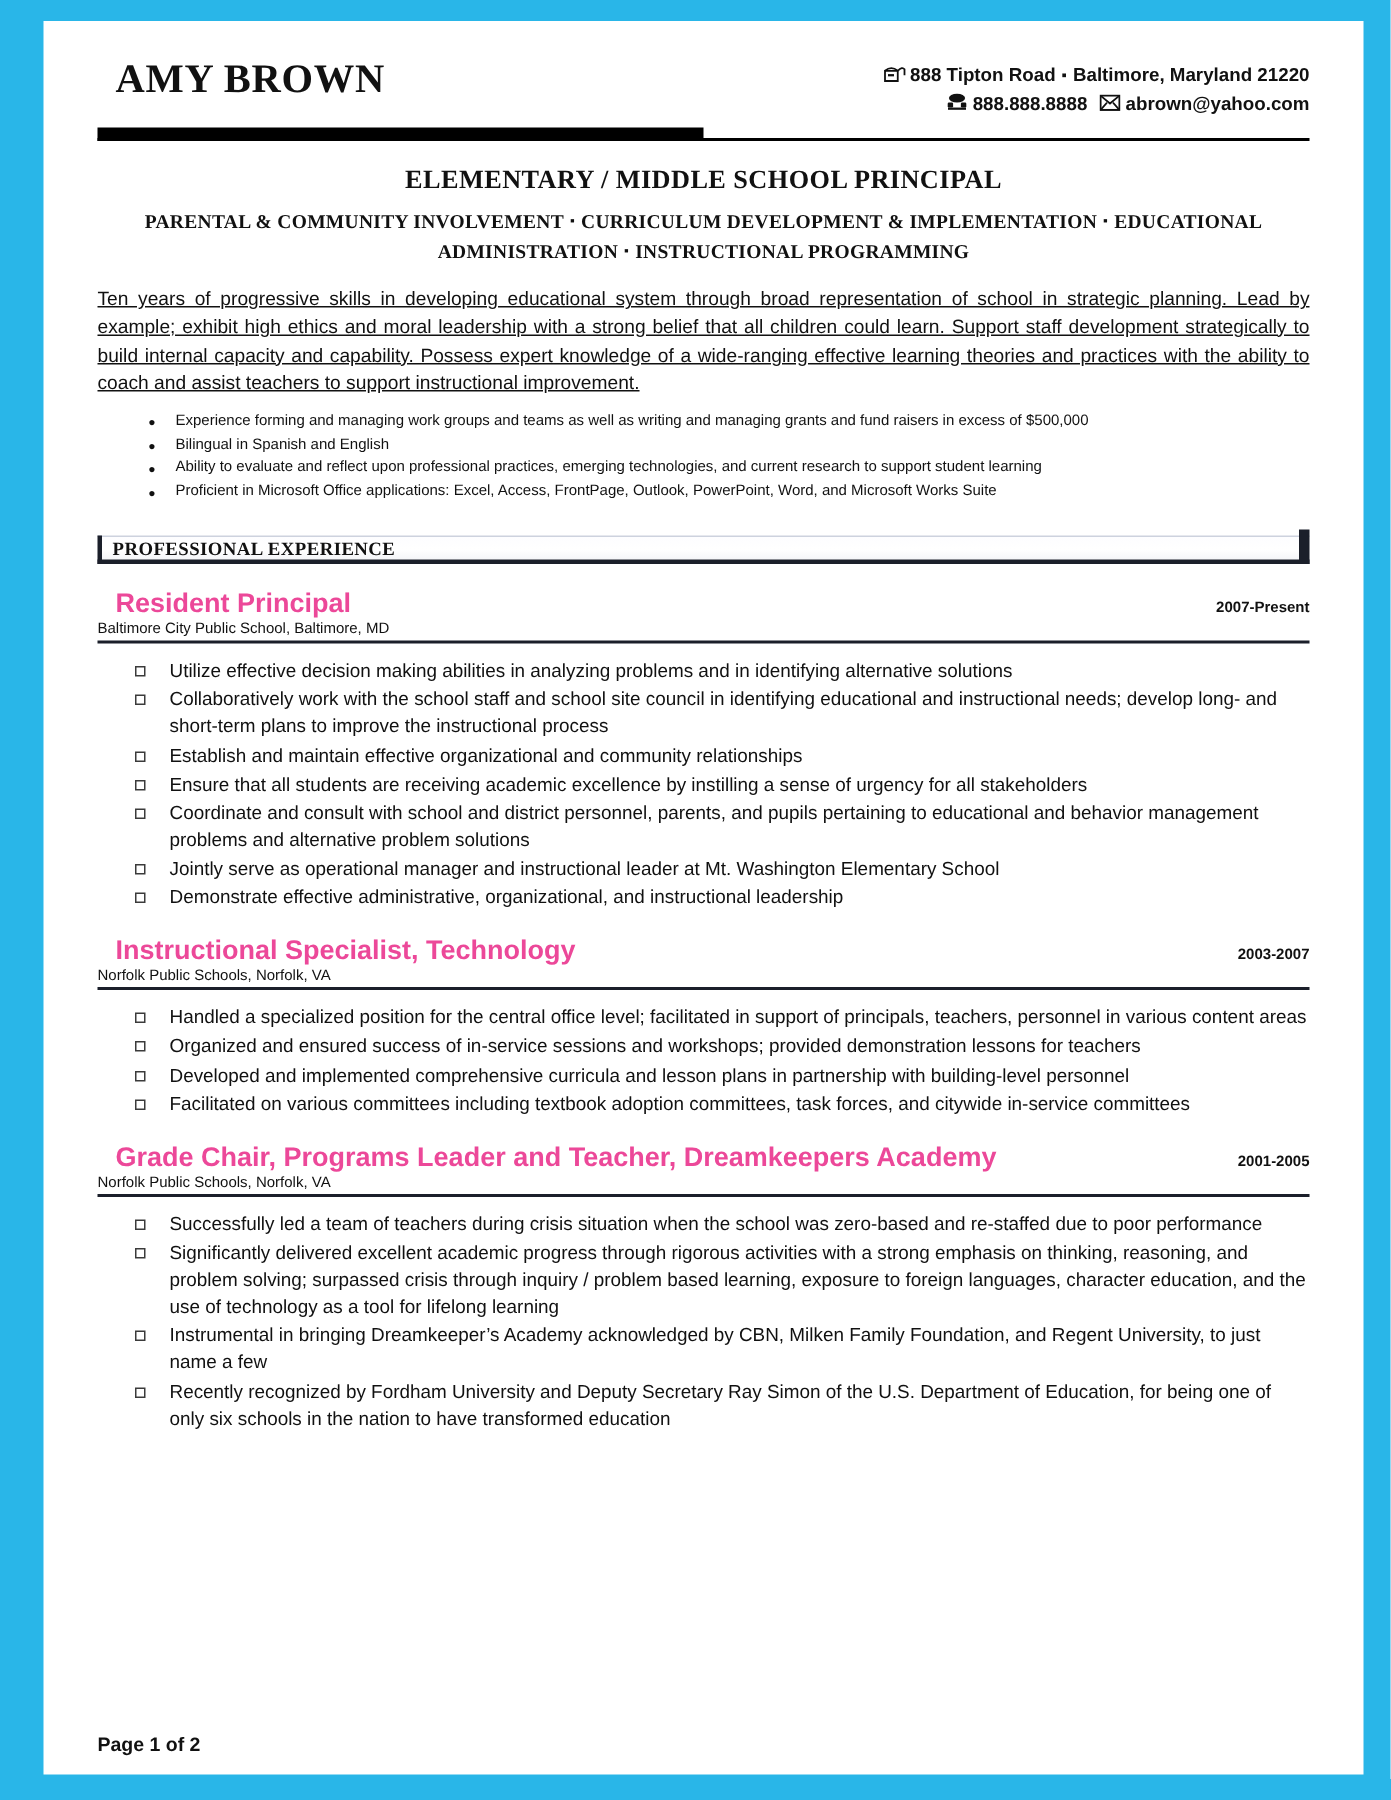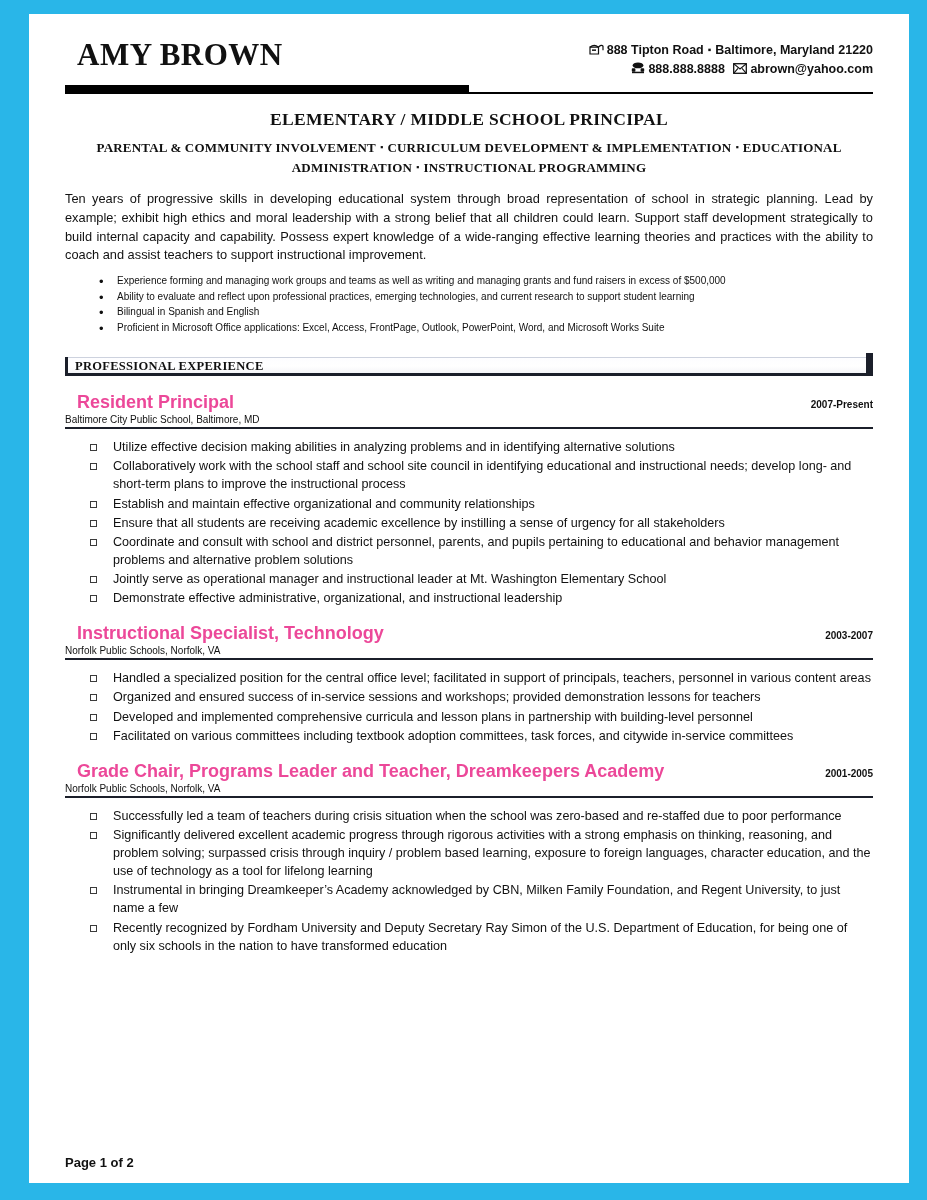--- a/index.html
+++ b/index.html
@@ -29,21 +29,21 @@
 
   
   .header-row {
     display: flex;
     align-items: flex-start;
     justify-content: space-between;
   }
   .name {
     font-family: "Liberation Serif", serif;
     font-weight: bold;
-    font-size: 31px;
+    font-size: 27px;
     letter-spacing: 0.5px;
     color: #111;
     font-variant: small-caps;
     text-transform: uppercase;
     padding-left: 12px;
     line-height: 1.1;
     white-space: nowrap;
   }
   .contact {
     text-align: right;
@@ -100,20 +100,21 @@
   }
   .specialties .sq { font-size: 9px; vertical-align: 2px; margin: 0 4px; }
 
   
   .summary {
     margin-top: 12px;
     font-size: 12.8px;
     line-height: 1.47;
     color: #111;
     text-align: justify;
+    text-decoration: underline;
   }
 
   ul.dot-list {
     margin: 9px 0 0 0;
     padding-left: 34px;
     list-style: none;
   }
   ul.dot-list > li {
     position: relative;
     font-size: 10px;
@@ -260,22 +261,22 @@
     <div class="job-title">Elementary / Middle School Principal</div>
 
     <div class="specialties">
       <span>Parental &amp; Community Involvement</span><span class="sq">▪</span><span>Curriculum Development &amp; Implementation</span><span class="sq">▪</span><span>Educational Administration</span><span class="sq">▪</span><span>Instructional Programming</span>
     </div>
 
     <div class="summary">Ten years of progressive skills in developing educational system through broad representation of school in strategic planning. Lead by example; exhibit high ethics and moral leadership with a strong belief that all children could learn. Support staff development strategically to build internal capacity and capability. Possess expert knowledge of a wide-ranging effective learning theories and practices with the ability to coach and assist teachers to support instructional improvement.</div>
 
     <ul class="dot-list">
       <li>Experience forming and managing work groups and teams as well as writing and managing grants and fund raisers in excess of $500,000</li>
+      <li>Bilingual in Spanish and English</li>
       <li>Ability to evaluate and reflect upon professional practices, emerging technologies, and current research to support student learning</li>
-      <li>Bilingual in Spanish and English</li>
       <li>Proficient in Microsoft Office applications: Excel, Access, FrontPage, Outlook, PowerPoint, Word, and Microsoft Works Suite</li>
     </ul>
 
     <div class="section-bar">
       <div class="cap-left"></div>
       <div class="cap-right"></div>
       <div class="label">Professional Experience</div>
     </div>
 
     <div class="job">

